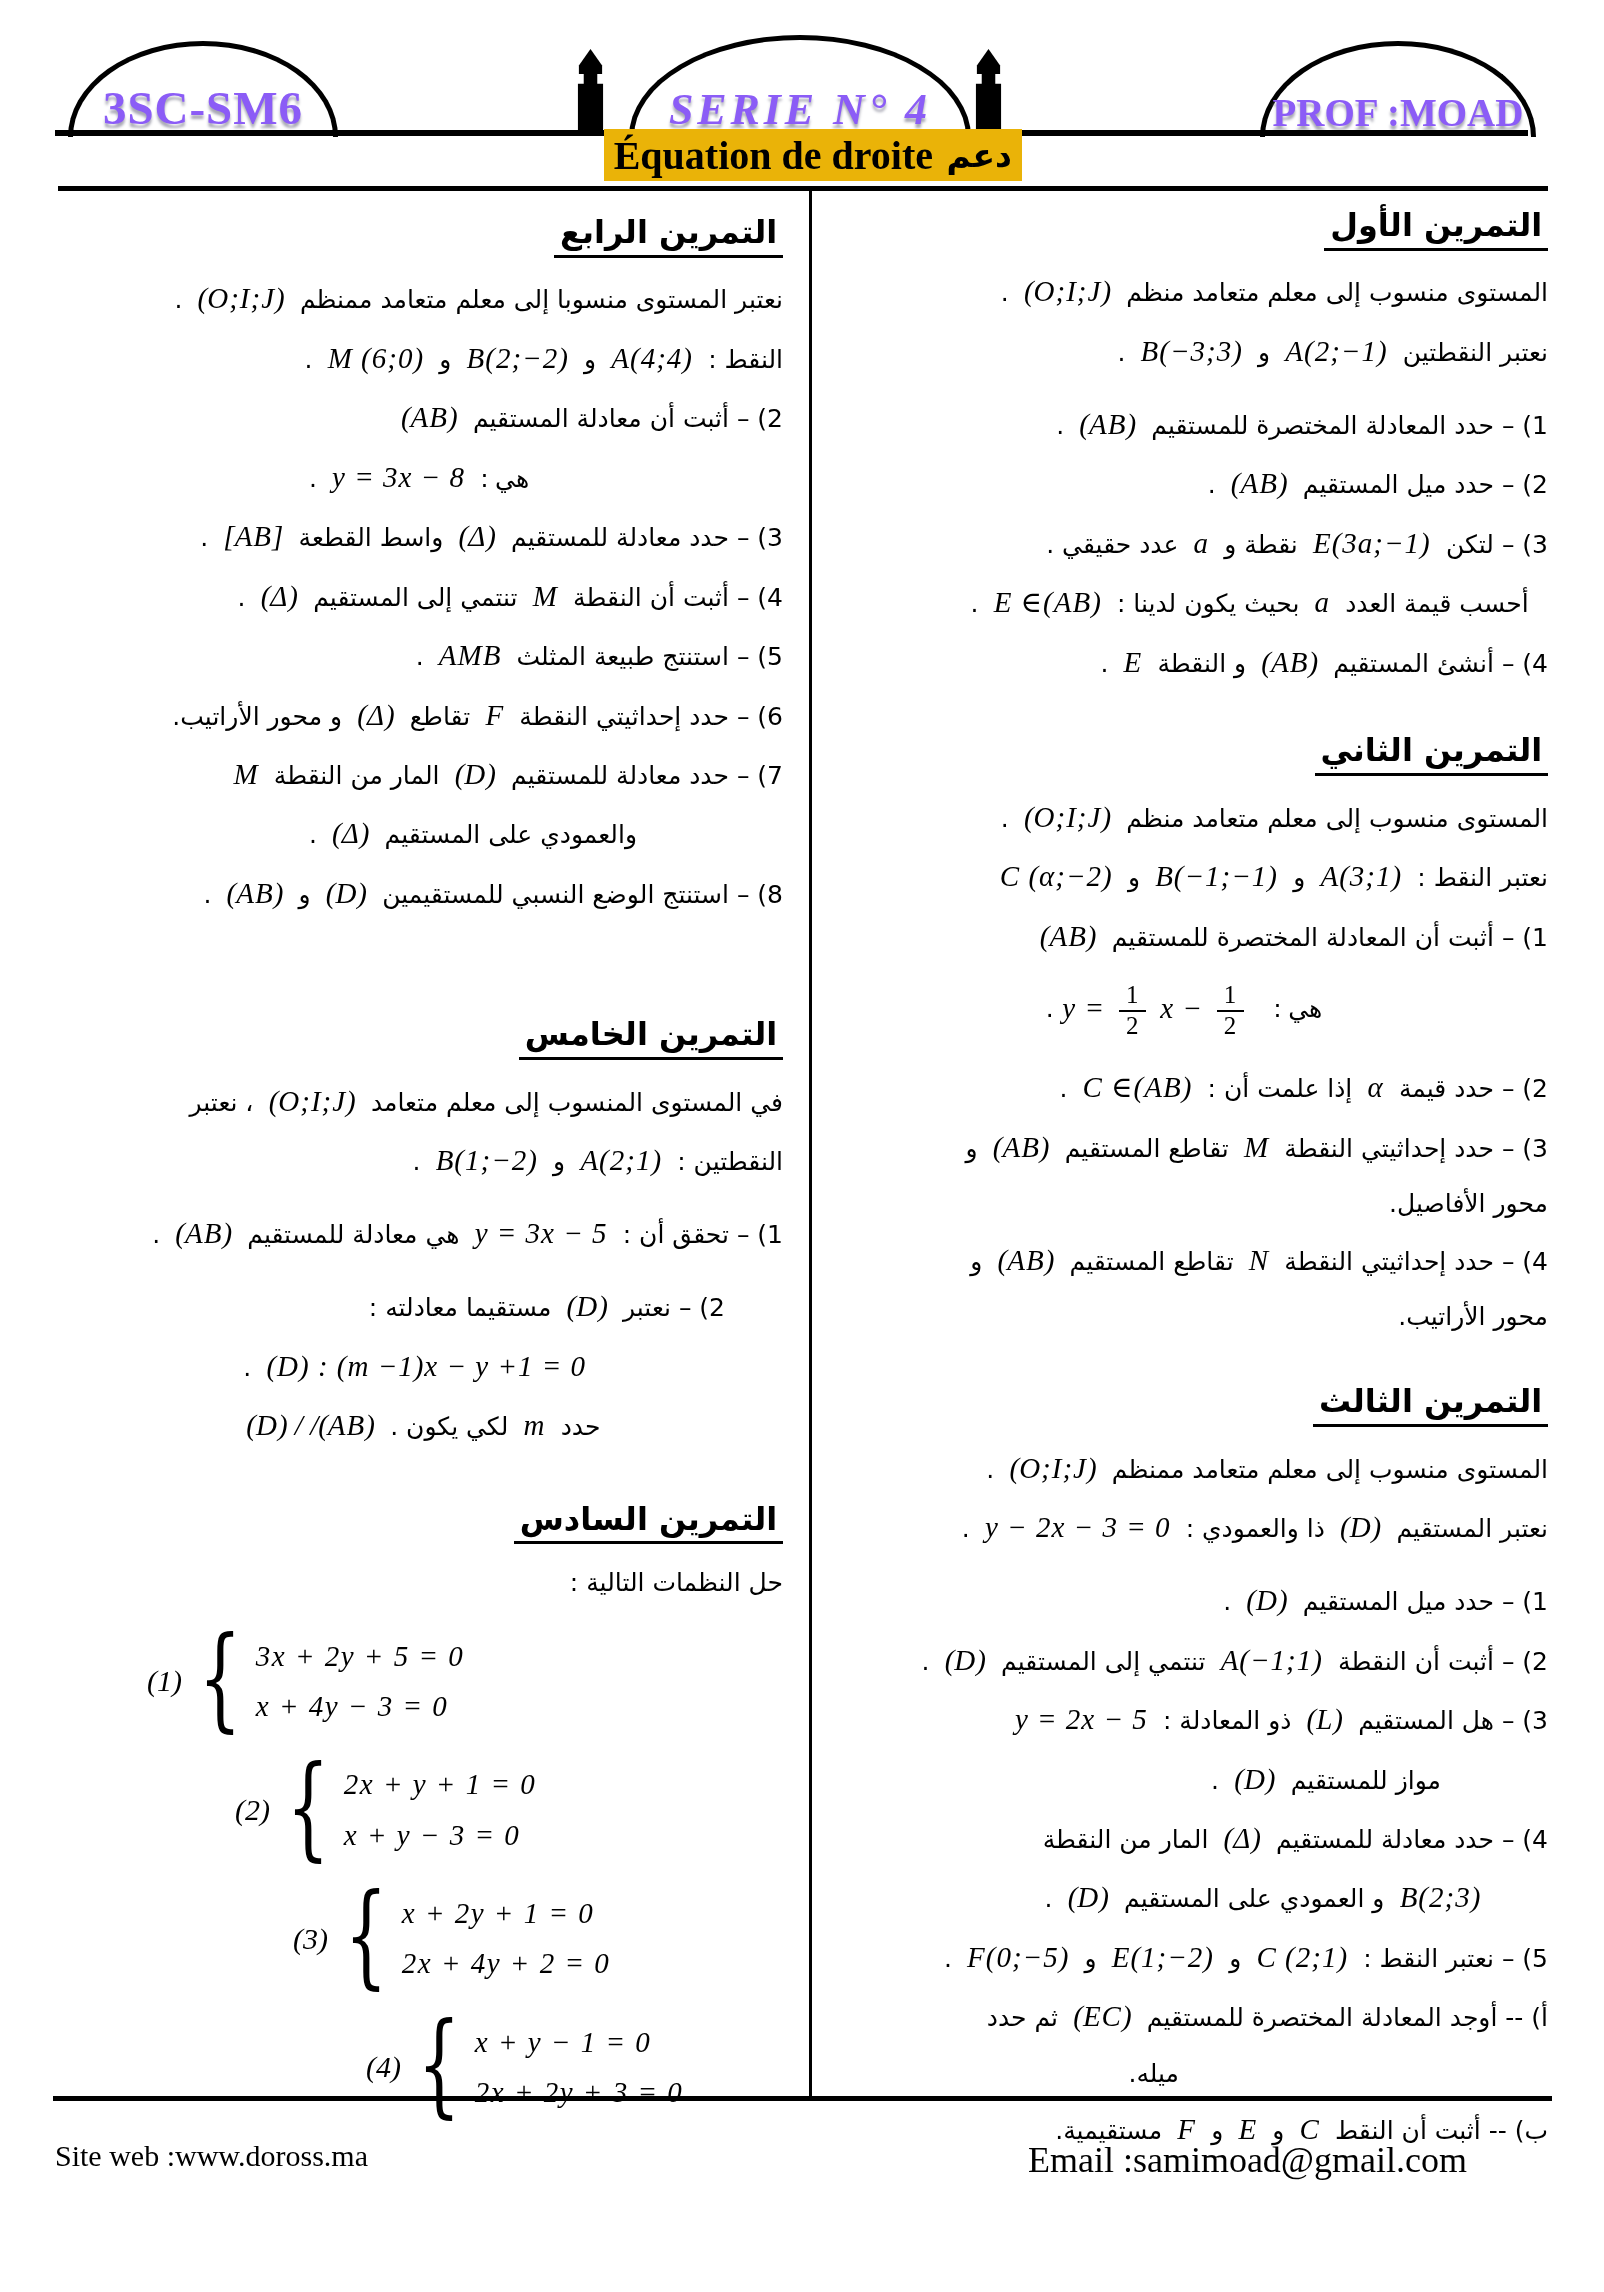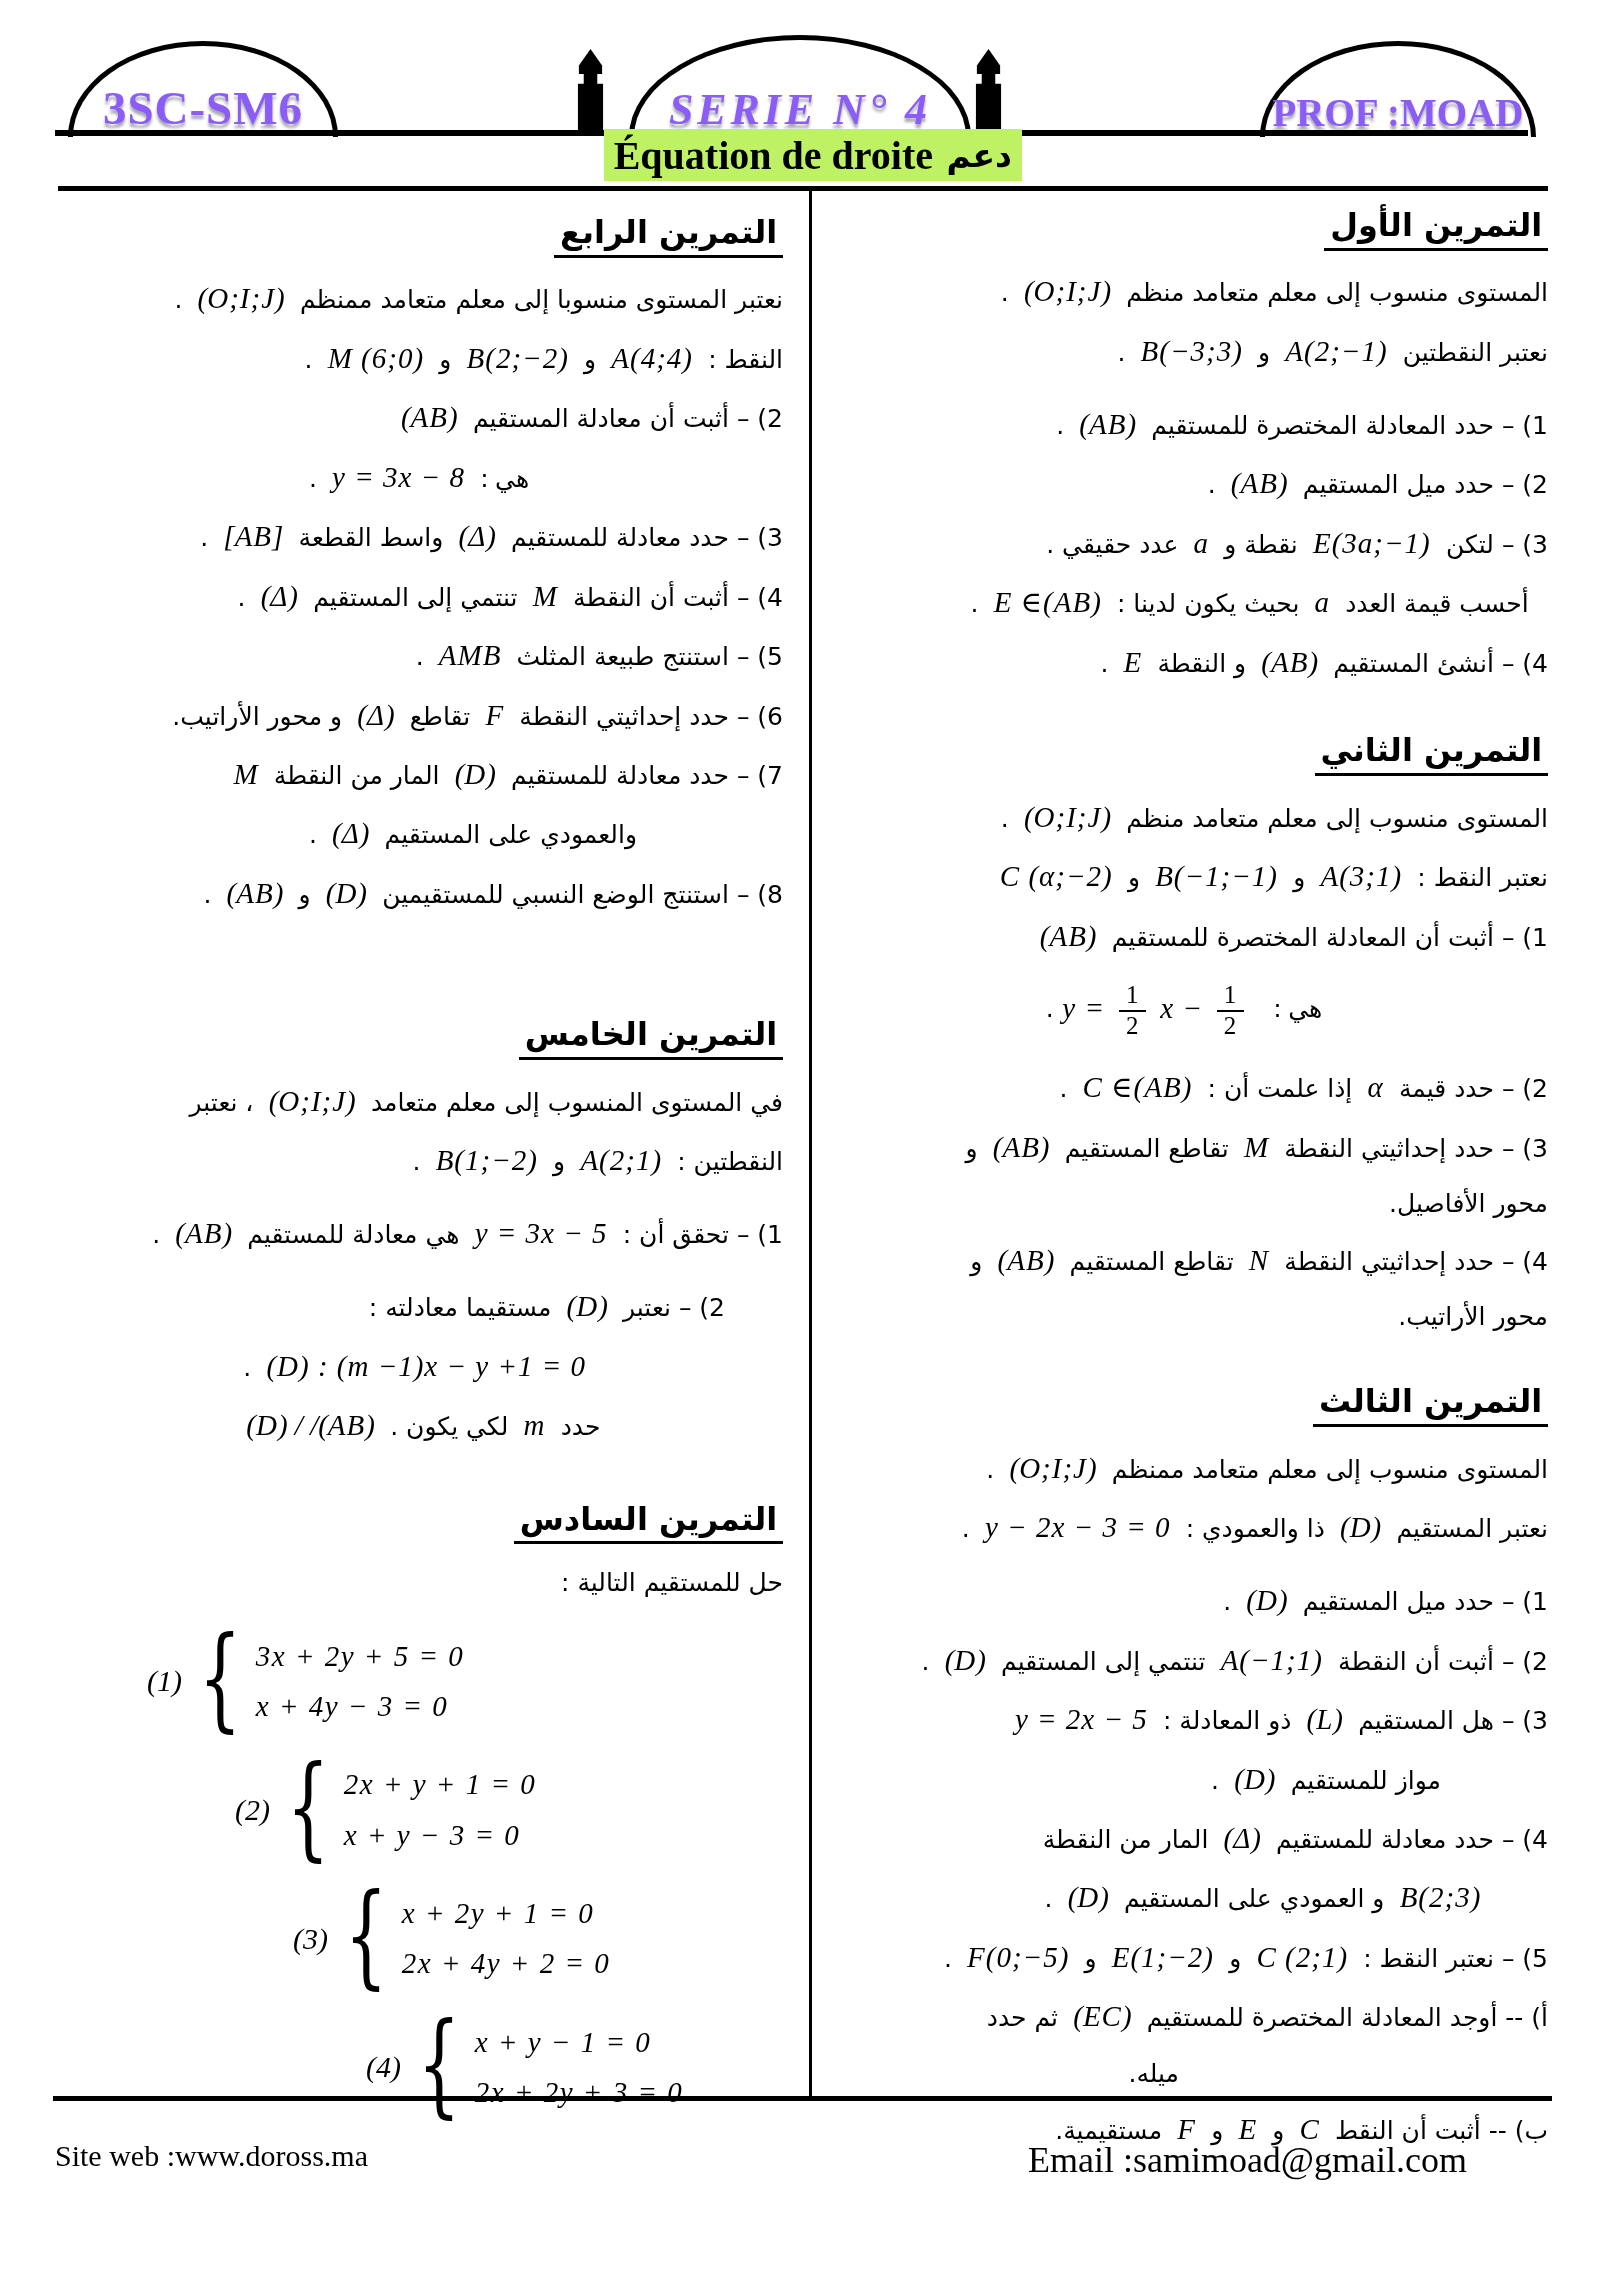--- a/index.html
+++ b/index.html
@@ -13,21 +13,21 @@
   .arc-center{left:629px; top:35px; width:332px; height:97px;}
   .arc-right {left:1260px;top:41px; width:266px; height:91px;}
   .arc>span{position:absolute;bottom:1.9px;left:0;width:100%;text-align:center;white-space:nowrap;
             color:#8b5cf6;text-shadow:0 3.9px 2.9px #a8a8b4;}
   .badge-left-text  {font-weight:bold;font-size:47px;letter-spacing:1px;}
   .badge-center-text{font-weight:bold;font-style:italic;font-size:44px;letter-spacing:3.9px;}
   .badge-right-text {font-weight:bold;font-size:39px;}
   .header-baseline{position:absolute;left:55px;top:130px;width:1473px;height:5.8px;background:#000;}
   .minaret{position:absolute;width:33px;height:89px;top:47px;}
   .minaret-1{left:574px;} .minaret-2{left:972px;}
-  .subject-banner{position:absolute;left:604px;top:129px;height:52px;background:#bef264;
+  .subject-banner{position:absolute;left:604px;top:129px;height:52px;background:#eab308;
                   display:flex;align-items:center;padding:0 9.7px;gap:13.6px;z-index:2;}
   .subject-fr{font-weight:bold;font-size:40px;white-space:nowrap;}
   .subject-ar{font-family:"DejaVu Sans",sans-serif;font-weight:bold;font-size:33px;white-space:nowrap;}
   .header-rule{position:absolute;left:58px;top:186px;width:1490px;height:4.9px;background:#000;}
 
   
   .column-divider{position:absolute;left:809px;top:191px;width:2.9px;height:1905px;background:#000;}
   .bottom-rule{position:absolute;left:53px;top:2096px;width:1499px;height:4.9px;background:#000;}
 
   
@@ -163,21 +163,21 @@
         <div class="title-row"><h2 class="ex-title" style="margin: 0px;">التمرين الخامس</h2></div>
         <div class="line"><span class="ar">في المستوى المنسوب إلى معلم متعامد</span> <span class="math" dir="ltr">(O;I;J)</span> <span class="ar">، نعتبر</span> </div>
         <div class="line"><span class="ar">النقطتين :</span> <span class="math" dir="ltr">A(2;1)</span> <span class="ar">و</span> <span class="math" dir="ltr">B(1;−2)</span> <span class="ar">.</span> </div>
         <div class="line gap"><span class="ar">1) – تحقق أن :</span> <span class="math" dir="ltr">y = 3x − 5</span> <span class="ar">هي معادلة للمستقيم</span> <span class="math" dir="ltr">(AB)</span> <span class="ar">.</span> </div>
         <div class="line gap" style="padding-left: 0px; margin-right: 58px;"><span class="ar">2) – نعتبر</span> <span class="math" dir="ltr">(D)</span> <span class="ar">مستقيما معادلته :</span> </div>
         <div class="line center"><span class="math" dir="ltr">(D) : (m −1)x − y +1 = 0</span> <span class="ar">.</span> </div>
         <div class="line center"><span class="ar">حدد</span> <span class="math" dir="ltr">m</span> <span class="ar">لكي يكون .</span> <span class="math" dir="ltr">(D) / /(AB)</span> </div>
       </section>
       <section class="exercise" style="margin-top: 44px;">
         <div class="title-row"><h2 class="ex-title" style="margin: 0px;">التمرين السادس</h2></div>
-        <div class="line"><span class="ar">حل للمستقيم التالية :</span> </div>
+        <div class="line"><span class="ar">حل النظمات التالية :</span> </div>
         <div class="system" style="margin-left: 92px;">
           <span class="sys-no">(1)</span>
           <span class="sys-brace">{</span>
           <span class="sys-eqs">
             <span class="sys-eq">3x + 2y + 5 = 0</span>
             <span class="sys-eq">x + 4y − 3 = 0</span>
           </span>
         </div>
         <div class="system" style="margin-left: 180px;">
           <span class="sys-no">(2)</span>

